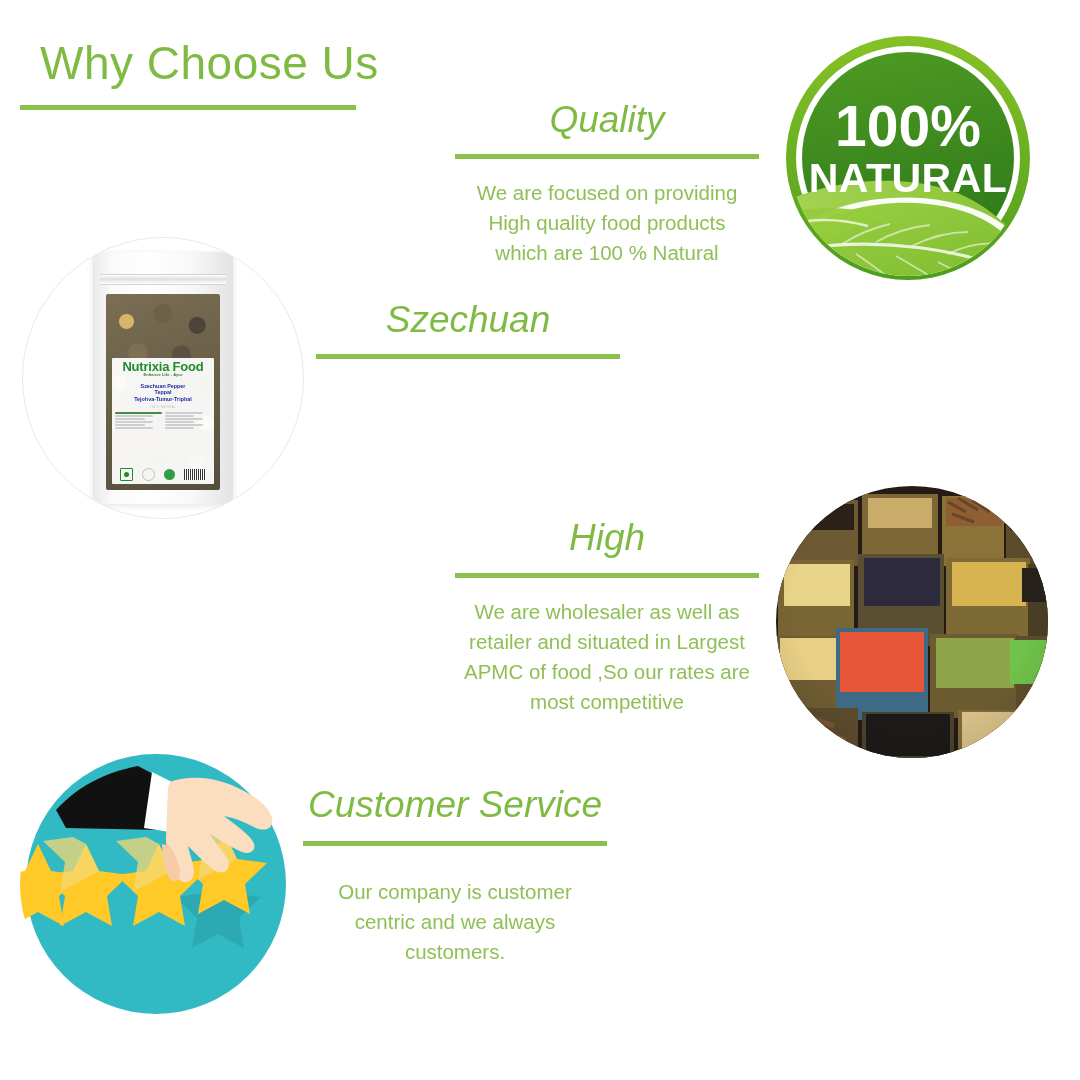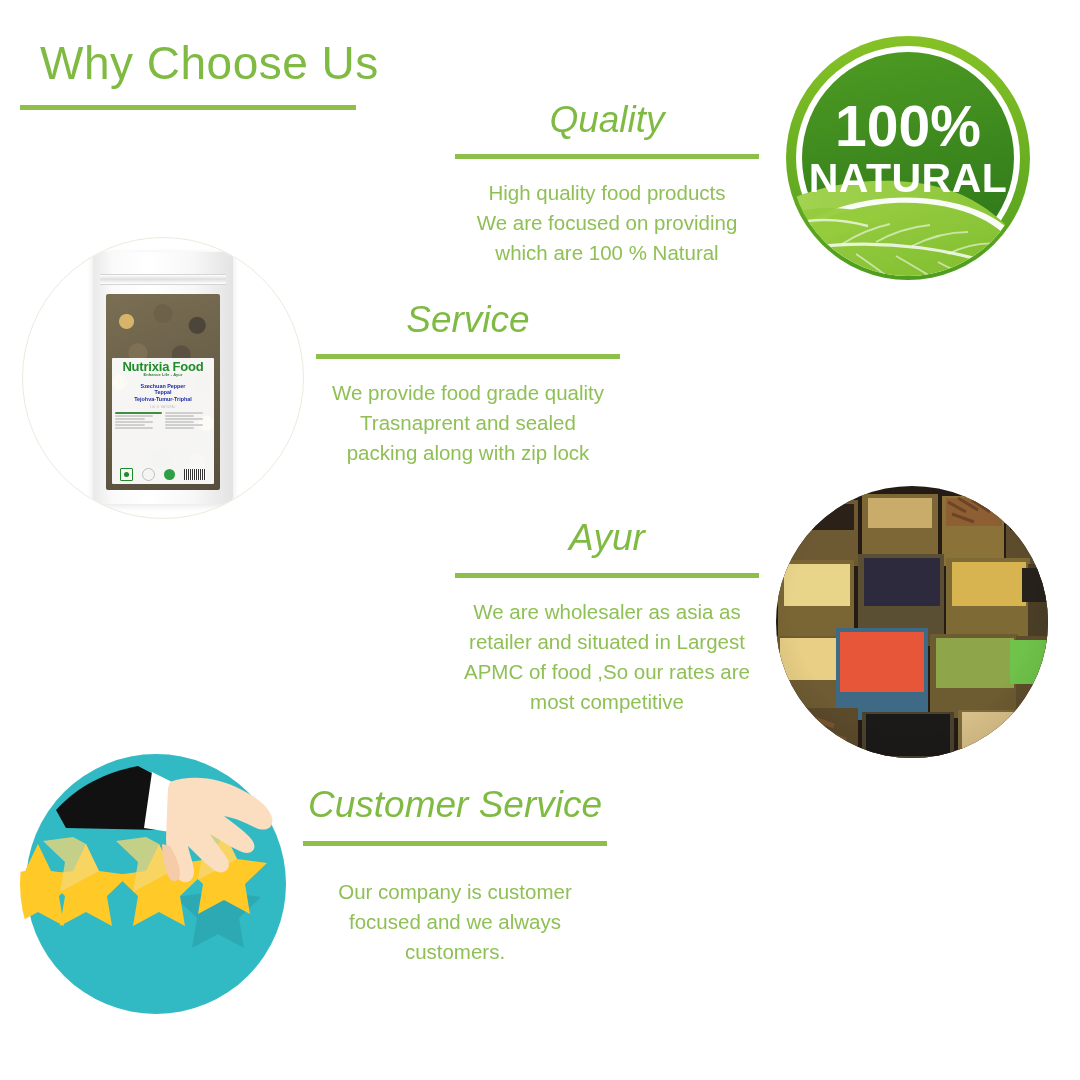--- a/index.html
+++ b/index.html
@@ -200,47 +200,42 @@
 <body>
 
 <div class="page">
 
   <div class="main-title">Why Choose Us</div>
   <div class="title-rule"></div>
 
   <div class="sec-heading" id="quality-heading">Quality</div>
   <div class="sec-rule" id="quality-rule"></div>
   <div class="sec-body" id="quality-body">
+    <div>We are focused on providing</div>
     <div>High quality food products</div>
-    <div>We are focused on providing</div>
     <div>which are 100 % Natural</div>
   </div>
 
-  <div class="sec-heading" id="packing-heading">Service</div>
+  <div class="sec-heading" id="packing-heading">Szechuan</div>
   <div class="sec-rule" id="packing-rule"></div>
-  <div class="sec-body" id="packing-body">
-    <div>We provide food grade quality</div>
-    <div>Trasnaprent and sealed</div>
-    <div>packing along with zip lock</div>
-  </div>
-
-  <div class="sec-heading" id="rates-heading">Ayur</div>
+
+  <div class="sec-heading" id="rates-heading">High</div>
   <div class="sec-rule" id="rates-rule"></div>
   <div class="sec-body" id="rates-body">
-    <div>We are wholesaler as asia as</div>
+    <div>We are wholesaler as well as</div>
     <div>retailer and situated in Largest</div>
     <div>APMC of food ,So our rates are</div>
     <div>most competitive</div>
   </div>
 
   <div class="sec-heading" id="cs-heading">Customer Service</div>
   <div class="sec-rule" id="cs-rule"></div>
   <div class="sec-body" id="cs-body">
     <div>Our company is customer</div>
-    <div>focused and we always</div>
+    <div>centric and we always</div>
     <div>customers.</div>
   </div>
 
   <div class="media" id="product-media">
     <div class="pouch">
       <div class="pouch-body"></div>
       <div class="pouch-zip"></div>
       <div class="pouch-window"></div>
       <div class="pouch-label">
         <div class="lbl-brand">Nutrixia Food</div>

